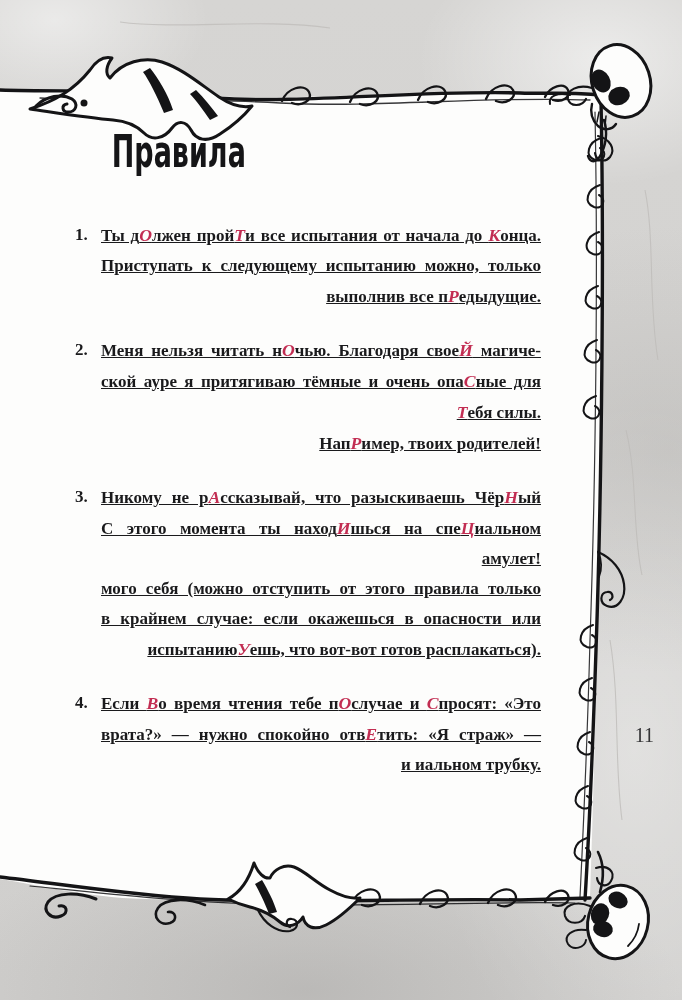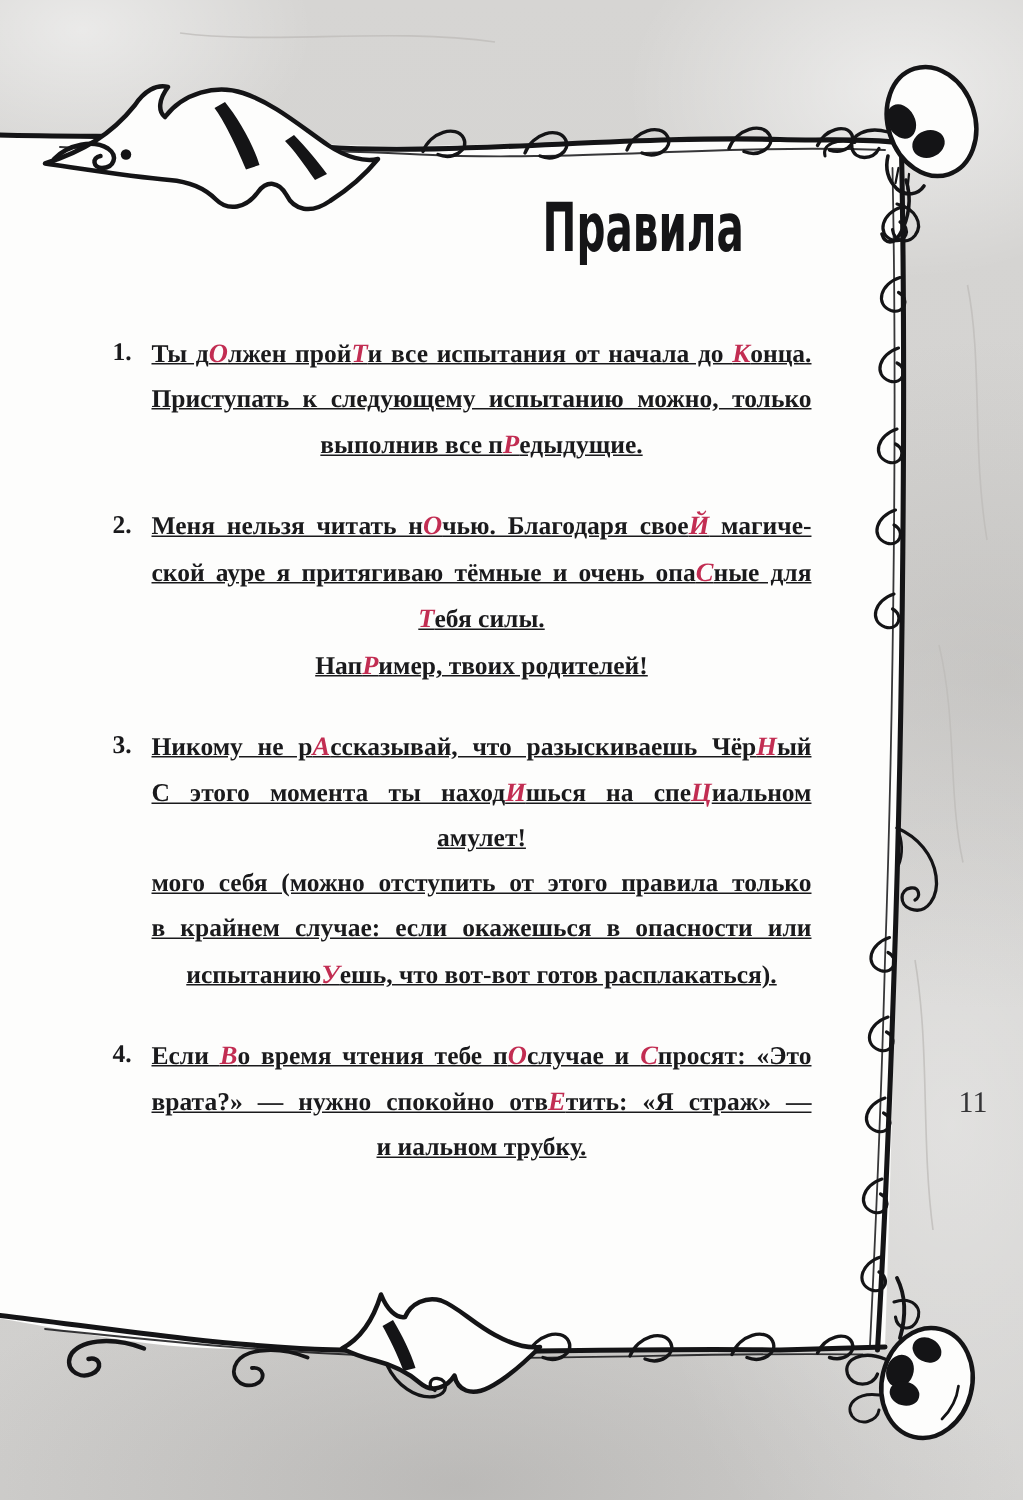--- a/index.html
+++ b/index.html
@@ -16,47 +16,47 @@
       radial-gradient(ellipse 520px 220px at 45% 99%, rgba(152,150,148,.38), transparent 72%),
       radial-gradient(ellipse 220px 140px at 8% 2%, rgba(255,255,255,.5), transparent 70%),
       radial-gradient(ellipse 300px 500px at 93% 75%, rgba(255,255,255,.35), transparent 70%),
       linear-gradient(#d6d5d3,#d0cfcd);
   }
   .frame-svg{position:absolute;left:0;top:0;width:682px;height:1000px;pointer-events:none;}
   .content{
     position:absolute;left:75px;top:128px;width:466px;
     color:#1a1a1c;
   }
-  .title-wrap{text-align:right;margin:0 0 44px -8px;height:48px;}
+  .title-wrap{text-align:left;margin:0 0 44px -8px;height:48px;}
   .title-text{
     display:inline-block;
     font-family:"DejaVu Sans", sans-serif;
     font-weight:700;font-size:45px;line-height:48px;
     transform:scaleX(.60);transform-origin:center;
     letter-spacing:0px;color:#151517;
   }
   .rule{display:flex;margin-bottom:23px;}
   .rule-num{
     width:26px;flex:0 0 26px;
     font-weight:700;font-size:17px;line-height:30px;
   }
   .rule-body{flex:1;min-width:0;text-decoration:underline;}
   .line{
     font-weight:700;font-size:17px;line-height:30px;
-    text-align:center;
+    text-align:right;
   }
   .line.j{text-align:justify;text-align-last:justify;text-justify:inter-word;}
   .hl{
     color:var(--accent,#c22d52);
     font-style:italic;
     font-size:1.04em;
   }
   .pagenum{
-    position:absolute;left:639px;top:724px;width:36px;
-    text-align:left;font-size:20px;color:#343436;
+    position:absolute;left:618px;top:724px;width:36px;
+    text-align:right;font-size:20px;color:#343436;
     font-family:"Liberation Serif", serif;
   }
 </style>
 </head>
 <body>
 
 <div class="page">
 
   <svg class="frame-svg" viewBox="0 0 682 1000" aria-hidden="true">
 

